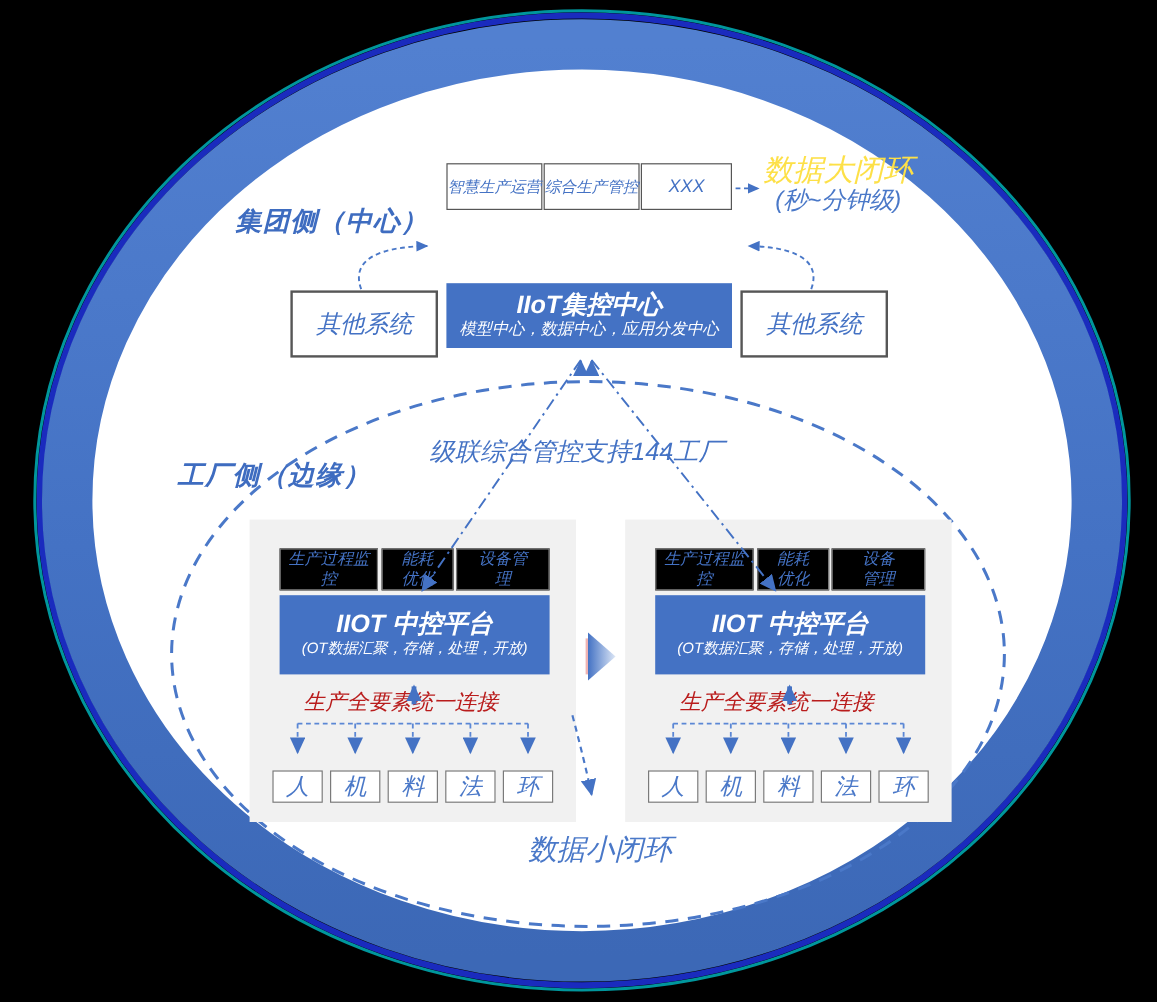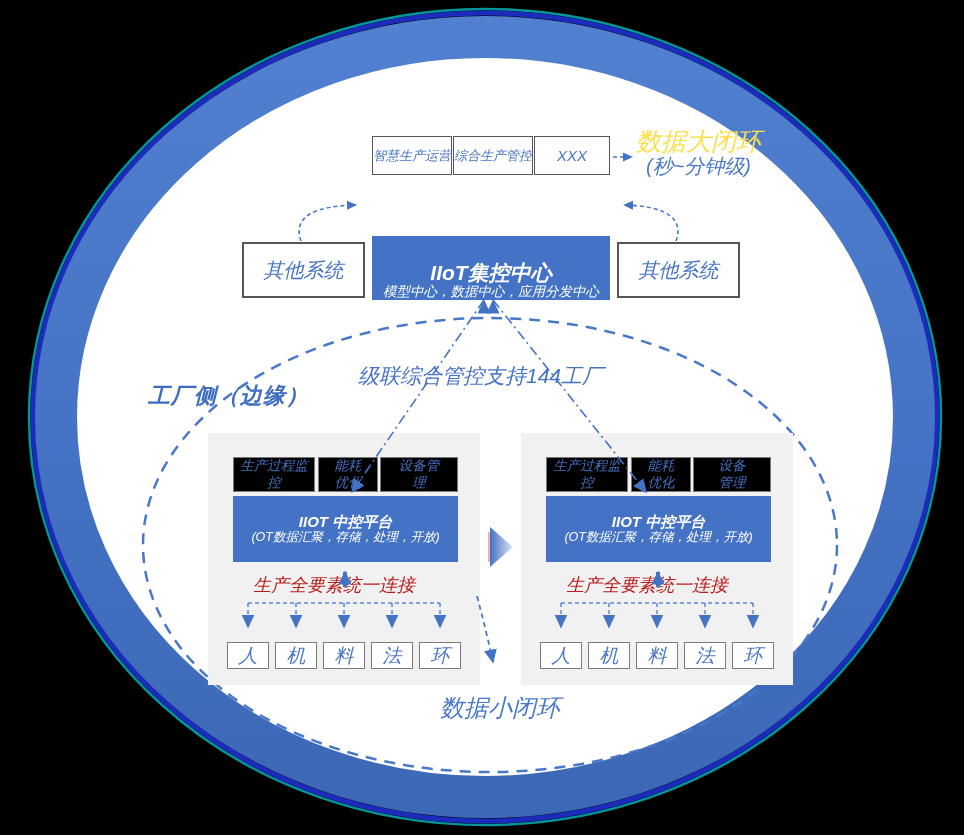--- a/index.html
+++ b/index.html
@@ -11,33 +11,33 @@
   .base-layer{z-index:1;}
   .arrow-layer{z-index:6;pointer-events:none;}
   .abs{position:absolute;box-sizing:border-box;font-style:italic;}
   .flexc{display:flex;align-items:center;justify-content:center;text-align:center;}
   .pre{white-space:pre-line;}
 
   
   .section-label{z-index:4;font-size:22px;font-weight:bold;font-style:italic;color:#3e6cc0;letter-spacing:1px;white-space:nowrap;}
   .top-app{z-index:4;top:136px;height:39px;background:#fff;border:1px solid #565656;font-size:13px;color:#4472C4;}
   .ai-box{z-index:4;left:372px;top:180px;width:238px;height:52px;background:#fff;border:2px solid #4a4a4a;font-size:22px;font-weight:bold;color:#4472C4;}
-  .iiot-box{z-index:4;left:372px;top:236px;width:238px;height:64px;background:#4472C4;color:#fff;display:flex;flex-direction:column;align-items:center;justify-content:flex-end;}
+  .iiot-box{z-index:4;left:372px;top:236px;width:238px;height:54px;background:#4472C4;color:#fff;display:flex;flex-direction:column;align-items:center;justify-content:center;}
   .iiot-title{font-size:21px;font-weight:bold;line-height:1.05;}
   .iiot-sub{font-size:13.5px;line-height:1.2;white-space:nowrap;}
   .other-box{z-index:4;top:242px;width:123px;height:56px;background:#fff;border:2px solid #565656;font-size:20px;color:#4472C4;}
   .bigloop-title{z-index:4;left:636px;top:125px;font-size:25px;color:#fde047;white-space:nowrap;}
   .bigloop-sub{z-index:4;left:646px;top:153px;font-size:20px;color:#4a78c8;white-space:nowrap;}
 
   
   .cascade{z-index:4;left:358px;top:362px;font-size:21px;color:#4472C4;white-space:nowrap;}
   .panel{z-index:2;top:433px;width:272px;height:252px;background:#f1f1f1;}
   .panel .app{position:absolute;box-sizing:border-box;top:24px;height:35px;background:#000000;border:1px solid #7a7a7a;font-size:13.5px;line-height:1.22;color:#4472C4;}
   .panel .platform{position:absolute;box-sizing:border-box;left:25px;top:63px;width:225px;height:66px;background:#4472C4;color:#fff;display:flex;flex-direction:column;align-items:center;justify-content:center;}
-  .plat-title{font-size:15px;font-weight:bold;line-height:1.15;}
+  .plat-title{font-size:21px;font-weight:bold;line-height:1.15;}
   .plat-sub{font-size:12.5px;line-height:1.25;white-space:nowrap;}
   .panel .connect{position:absolute;left:0;top:140px;width:252px;text-align:center;font-size:18px;color:#b91c1c;white-space:nowrap;}
   .panel .elem{position:absolute;box-sizing:border-box;top:209px;width:42px;height:27px;background:#fff;border:1px solid #7a7a7a;font-size:19px;color:#4a78c8;}
   .smallloop-title{z-index:4;left:427px;top:692px;width:146px;text-align:center;font-size:24px;color:#4a78c8;white-space:nowrap;}
   .smallloop-sub{z-index:4;left:427px;top:719px;width:146px;text-align:center;font-size:19px;color:#4a78c8;white-space:nowrap;}
 </style>
 </head>
 <body>
 
 <div class="stage">
@@ -49,20 +49,21 @@
         <stop offset="0.55" stop-color="#4472C4"></stop>
         <stop offset="1" stop-color="#3c68b6"></stop>
       </linearGradient>
     </defs>
     <ellipse cx="485" cy="417" rx="456" ry="408" fill="none" stroke="#00d5de" stroke-width="2.5" opacity="0.7"></ellipse>
     <ellipse cx="485" cy="417" rx="452" ry="404" fill="none" stroke="#1e32df" stroke-width="5" opacity="0.85"></ellipse>
     <ellipse cx="485" cy="417" rx="429" ry="380" fill="#ffffff" stroke="url(#ringGrad)" stroke-width="42"></ellipse>
     <ellipse cx="490" cy="545" rx="347" ry="227" fill="none" stroke="#4a78c8" stroke-width="2.5" stroke-dasharray="11 8"></ellipse>
   </svg>
 
+  <div class="abs section-label" style="left:196px;top:170px;">集团侧（中心）</div>
 
   <div class="abs flexc top-app" style="left:372px;width:80px;">智慧生产运营</div>
   <div class="abs flexc top-app" style="left:453px;width:80px;">综合生产管控</div>
   <div class="abs flexc top-app" style="left:534px;width:76px;font-size:15px;">XXX</div>
 
 
   <div class="abs iiot-box">
     <div class="iiot-title">IIoT集控中心</div>
     <div class="iiot-sub">模型中心，数据中心，应用分发中心</div>
   </div>

